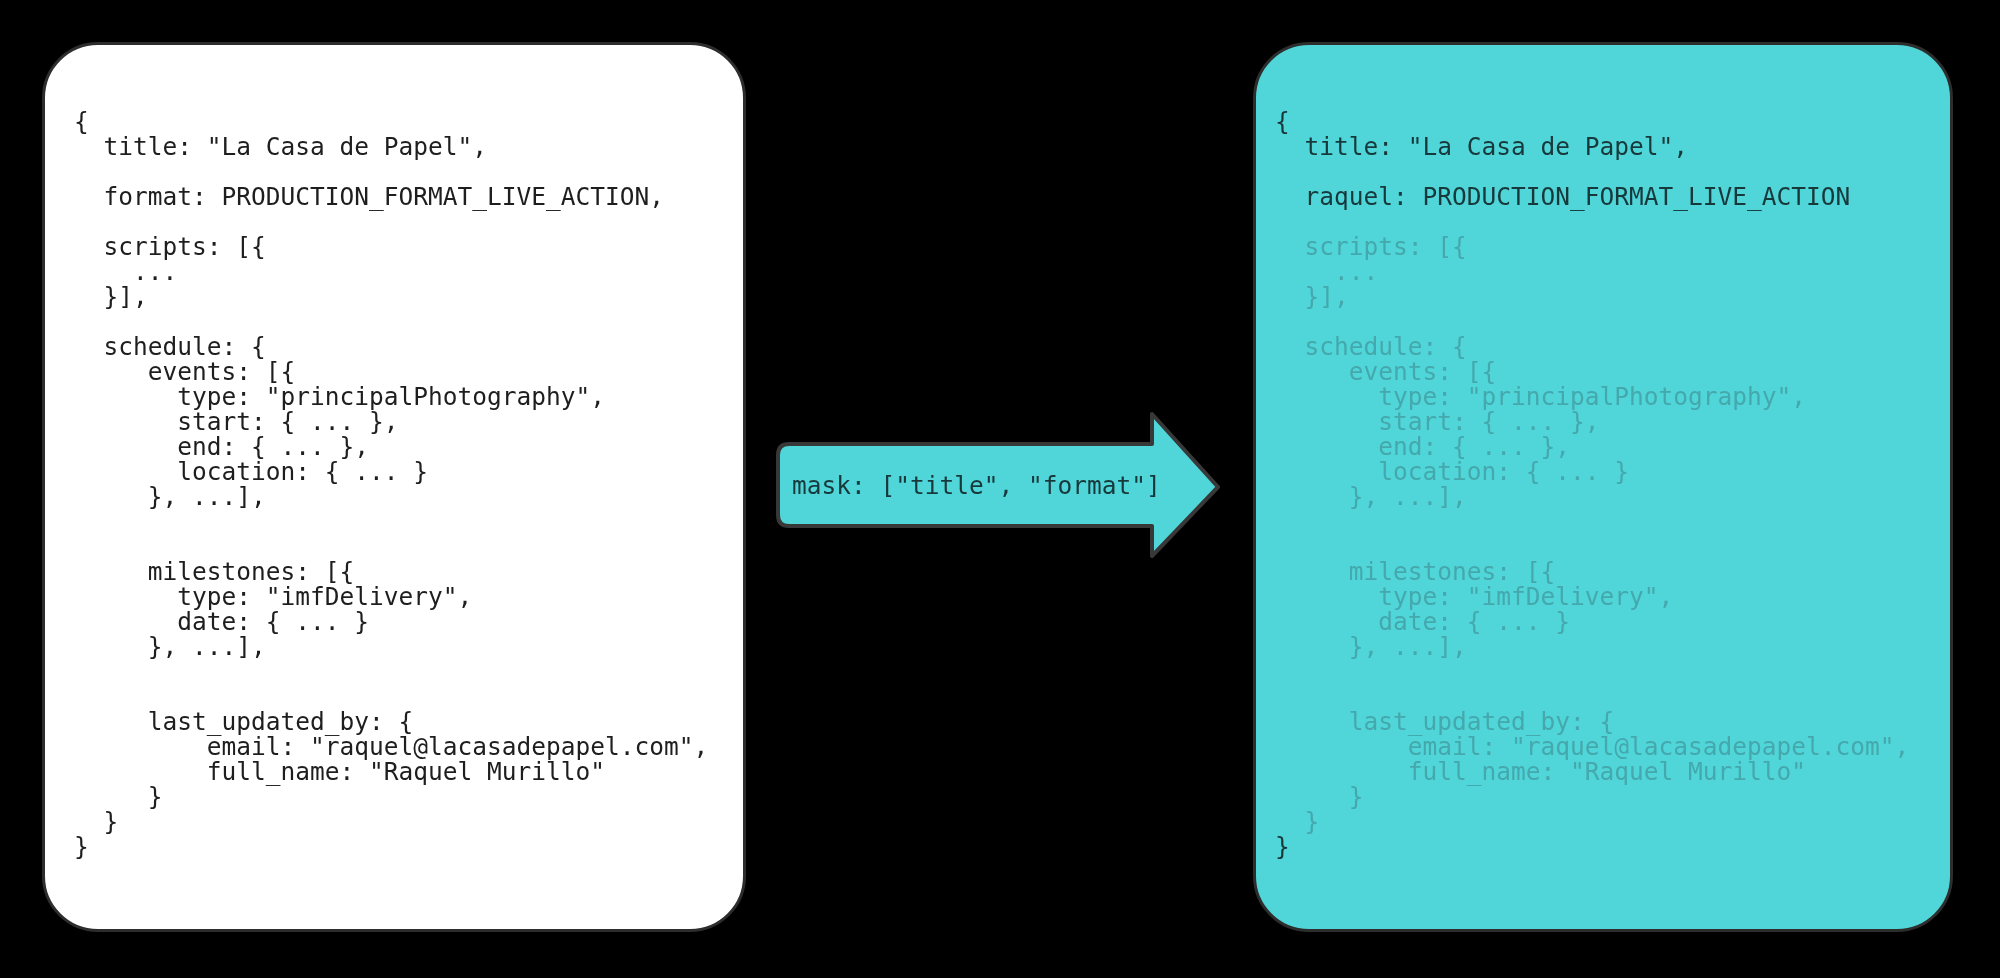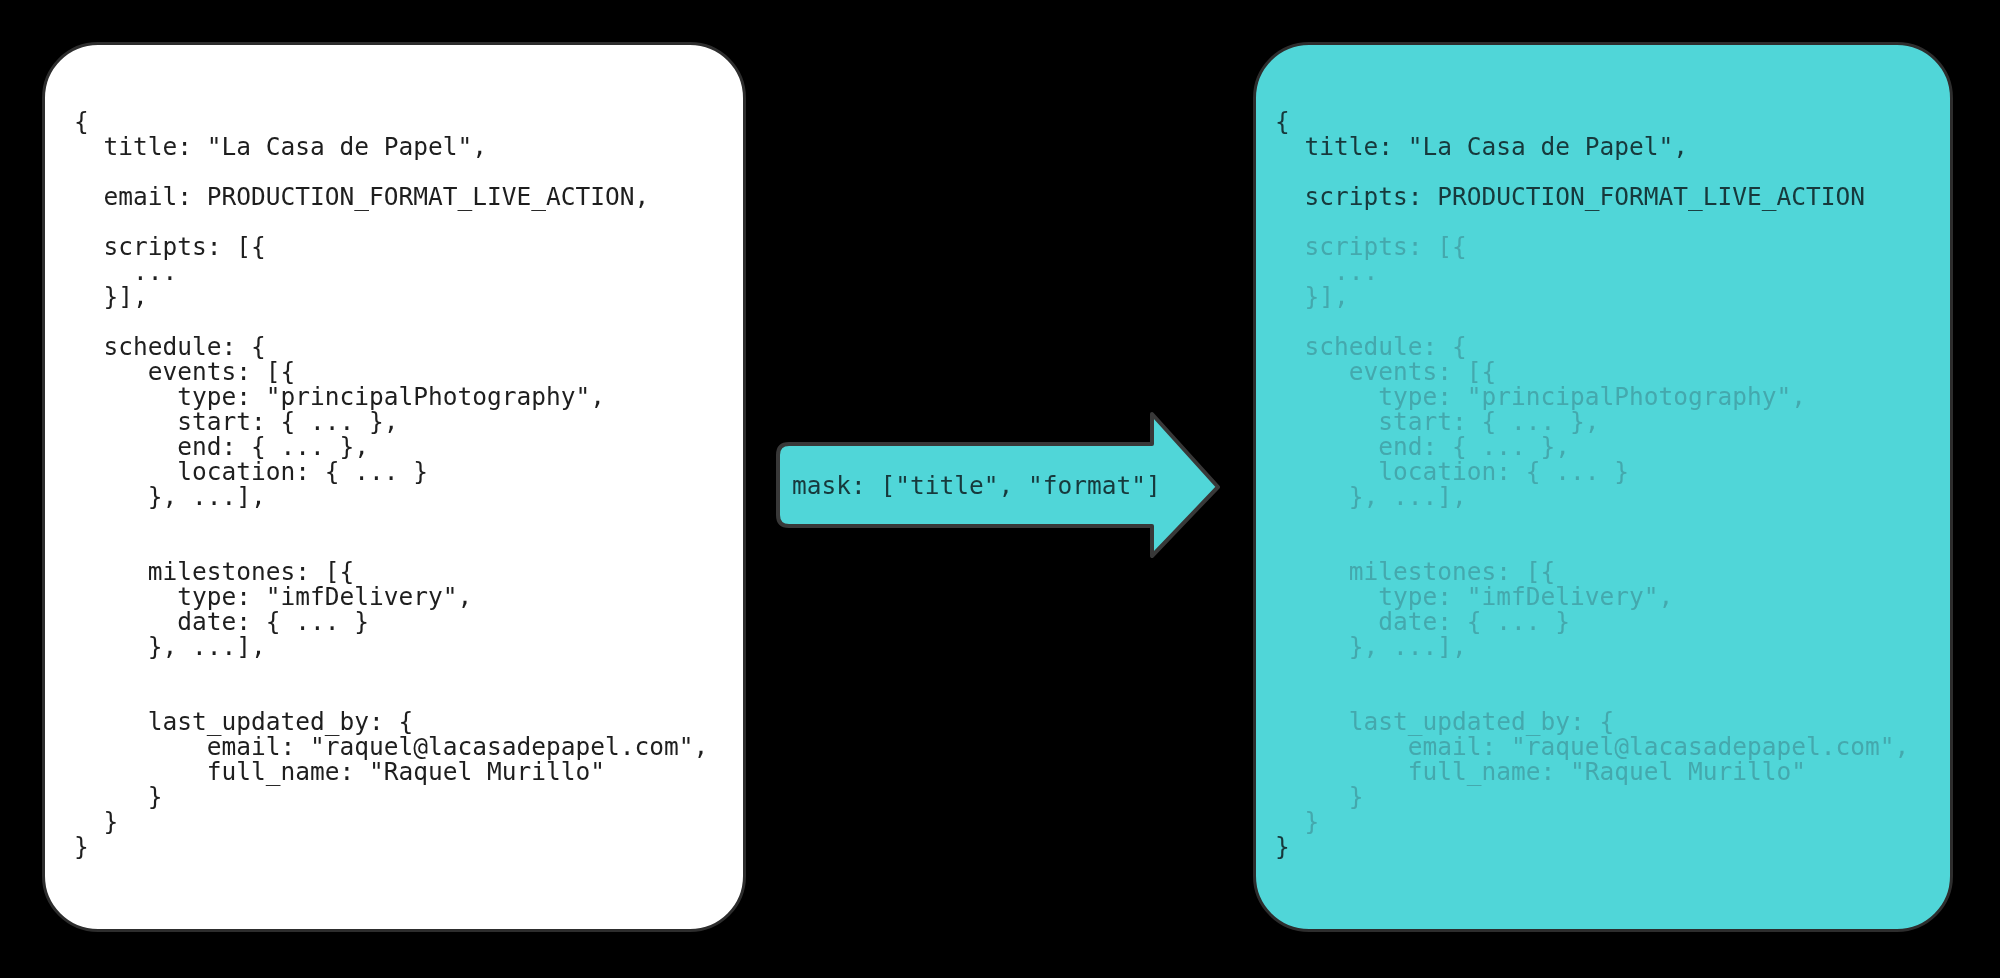--- a/index.html
+++ b/index.html
@@ -49,21 +49,21 @@
 </head>
 <body>
 
 <div class="canvas">
 
   <div class="card card-left">
     <div class="code">
         <div class="code-line">{</div>
         <div class="code-line">  title: "La Casa de Papel",</div>
         <div class="code-line"> </div>
-        <div class="code-line">  email: PRODUCTION_FORMAT_LIVE_ACTION,</div>
+        <div class="code-line">  format: PRODUCTION_FORMAT_LIVE_ACTION,</div>
         <div class="code-line"> </div>
         <div class="code-line">  scripts: [{</div>
         <div class="code-line">    ...</div>
         <div class="code-line">  }],</div>
         <div class="code-line"> </div>
         <div class="code-line">  schedule: {</div>
         <div class="code-line">     events: [{</div>
         <div class="code-line">       type: "principalPhotography",</div>
         <div class="code-line">       start: { ... },</div>
         <div class="code-line">       end: { ... },</div>
@@ -91,21 +91,21 @@
       <path d="M 17 36 H 380 V 6 L 446 79 L 380 148 V 118 H 17 Q 6 118 6 107 V 47 Q 6 36 17 36 Z" fill="#50d6d8" stroke="#383838" stroke-width="4" stroke-linejoin="round"></path>
     </svg>
     <div class="arrow-label">mask: ["title", "format"]</div>
   </div>
 
   <div class="card card-right">
     <div class="code">
         <div class="code-line">{</div>
         <div class="code-line">  title: "La Casa de Papel",</div>
         <div class="code-line"> </div>
-        <div class="code-line">  scripts: PRODUCTION_FORMAT_LIVE_ACTION</div>
+        <div class="code-line">  raquel: PRODUCTION_FORMAT_LIVE_ACTION</div>
         <div class="code-line"> </div>
         <div class="code-line masked">  scripts: [{</div>
         <div class="code-line masked">    ...</div>
         <div class="code-line masked">  }],</div>
         <div class="code-line"> </div>
         <div class="code-line masked">  schedule: {</div>
         <div class="code-line masked">     events: [{</div>
         <div class="code-line masked">       type: "principalPhotography",</div>
         <div class="code-line masked">       start: { ... },</div>
         <div class="code-line masked">       end: { ... },</div>

